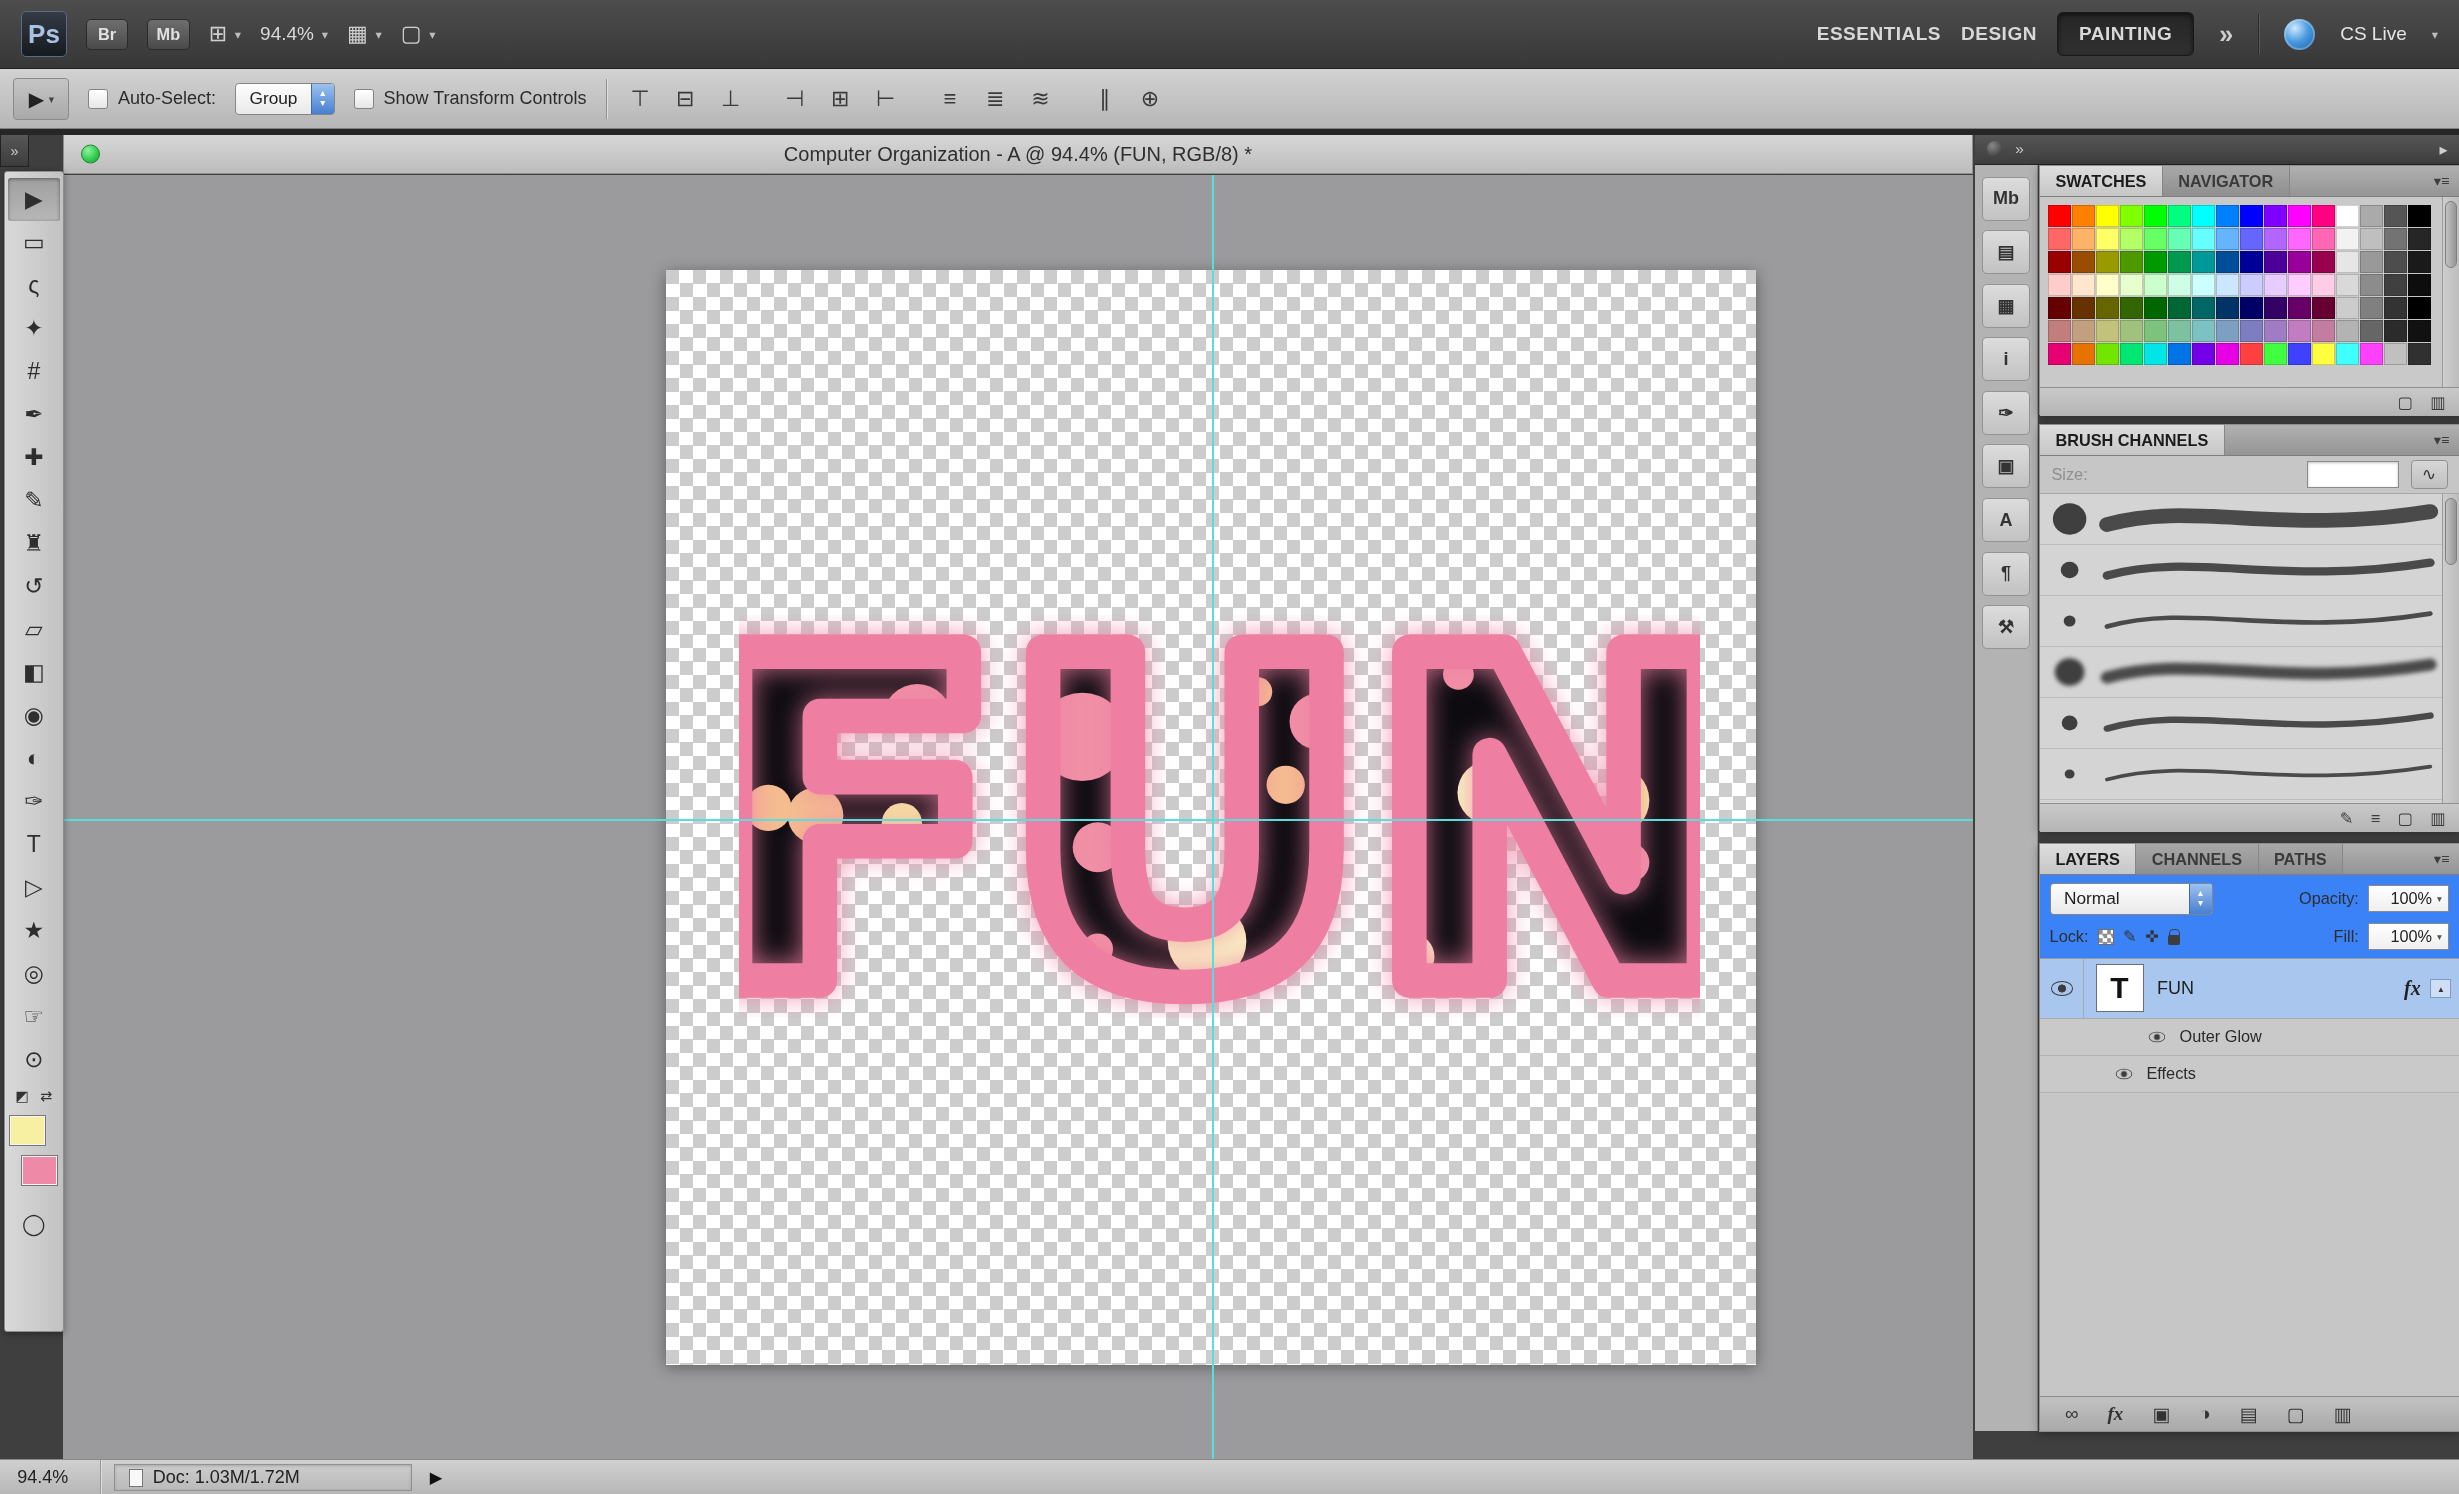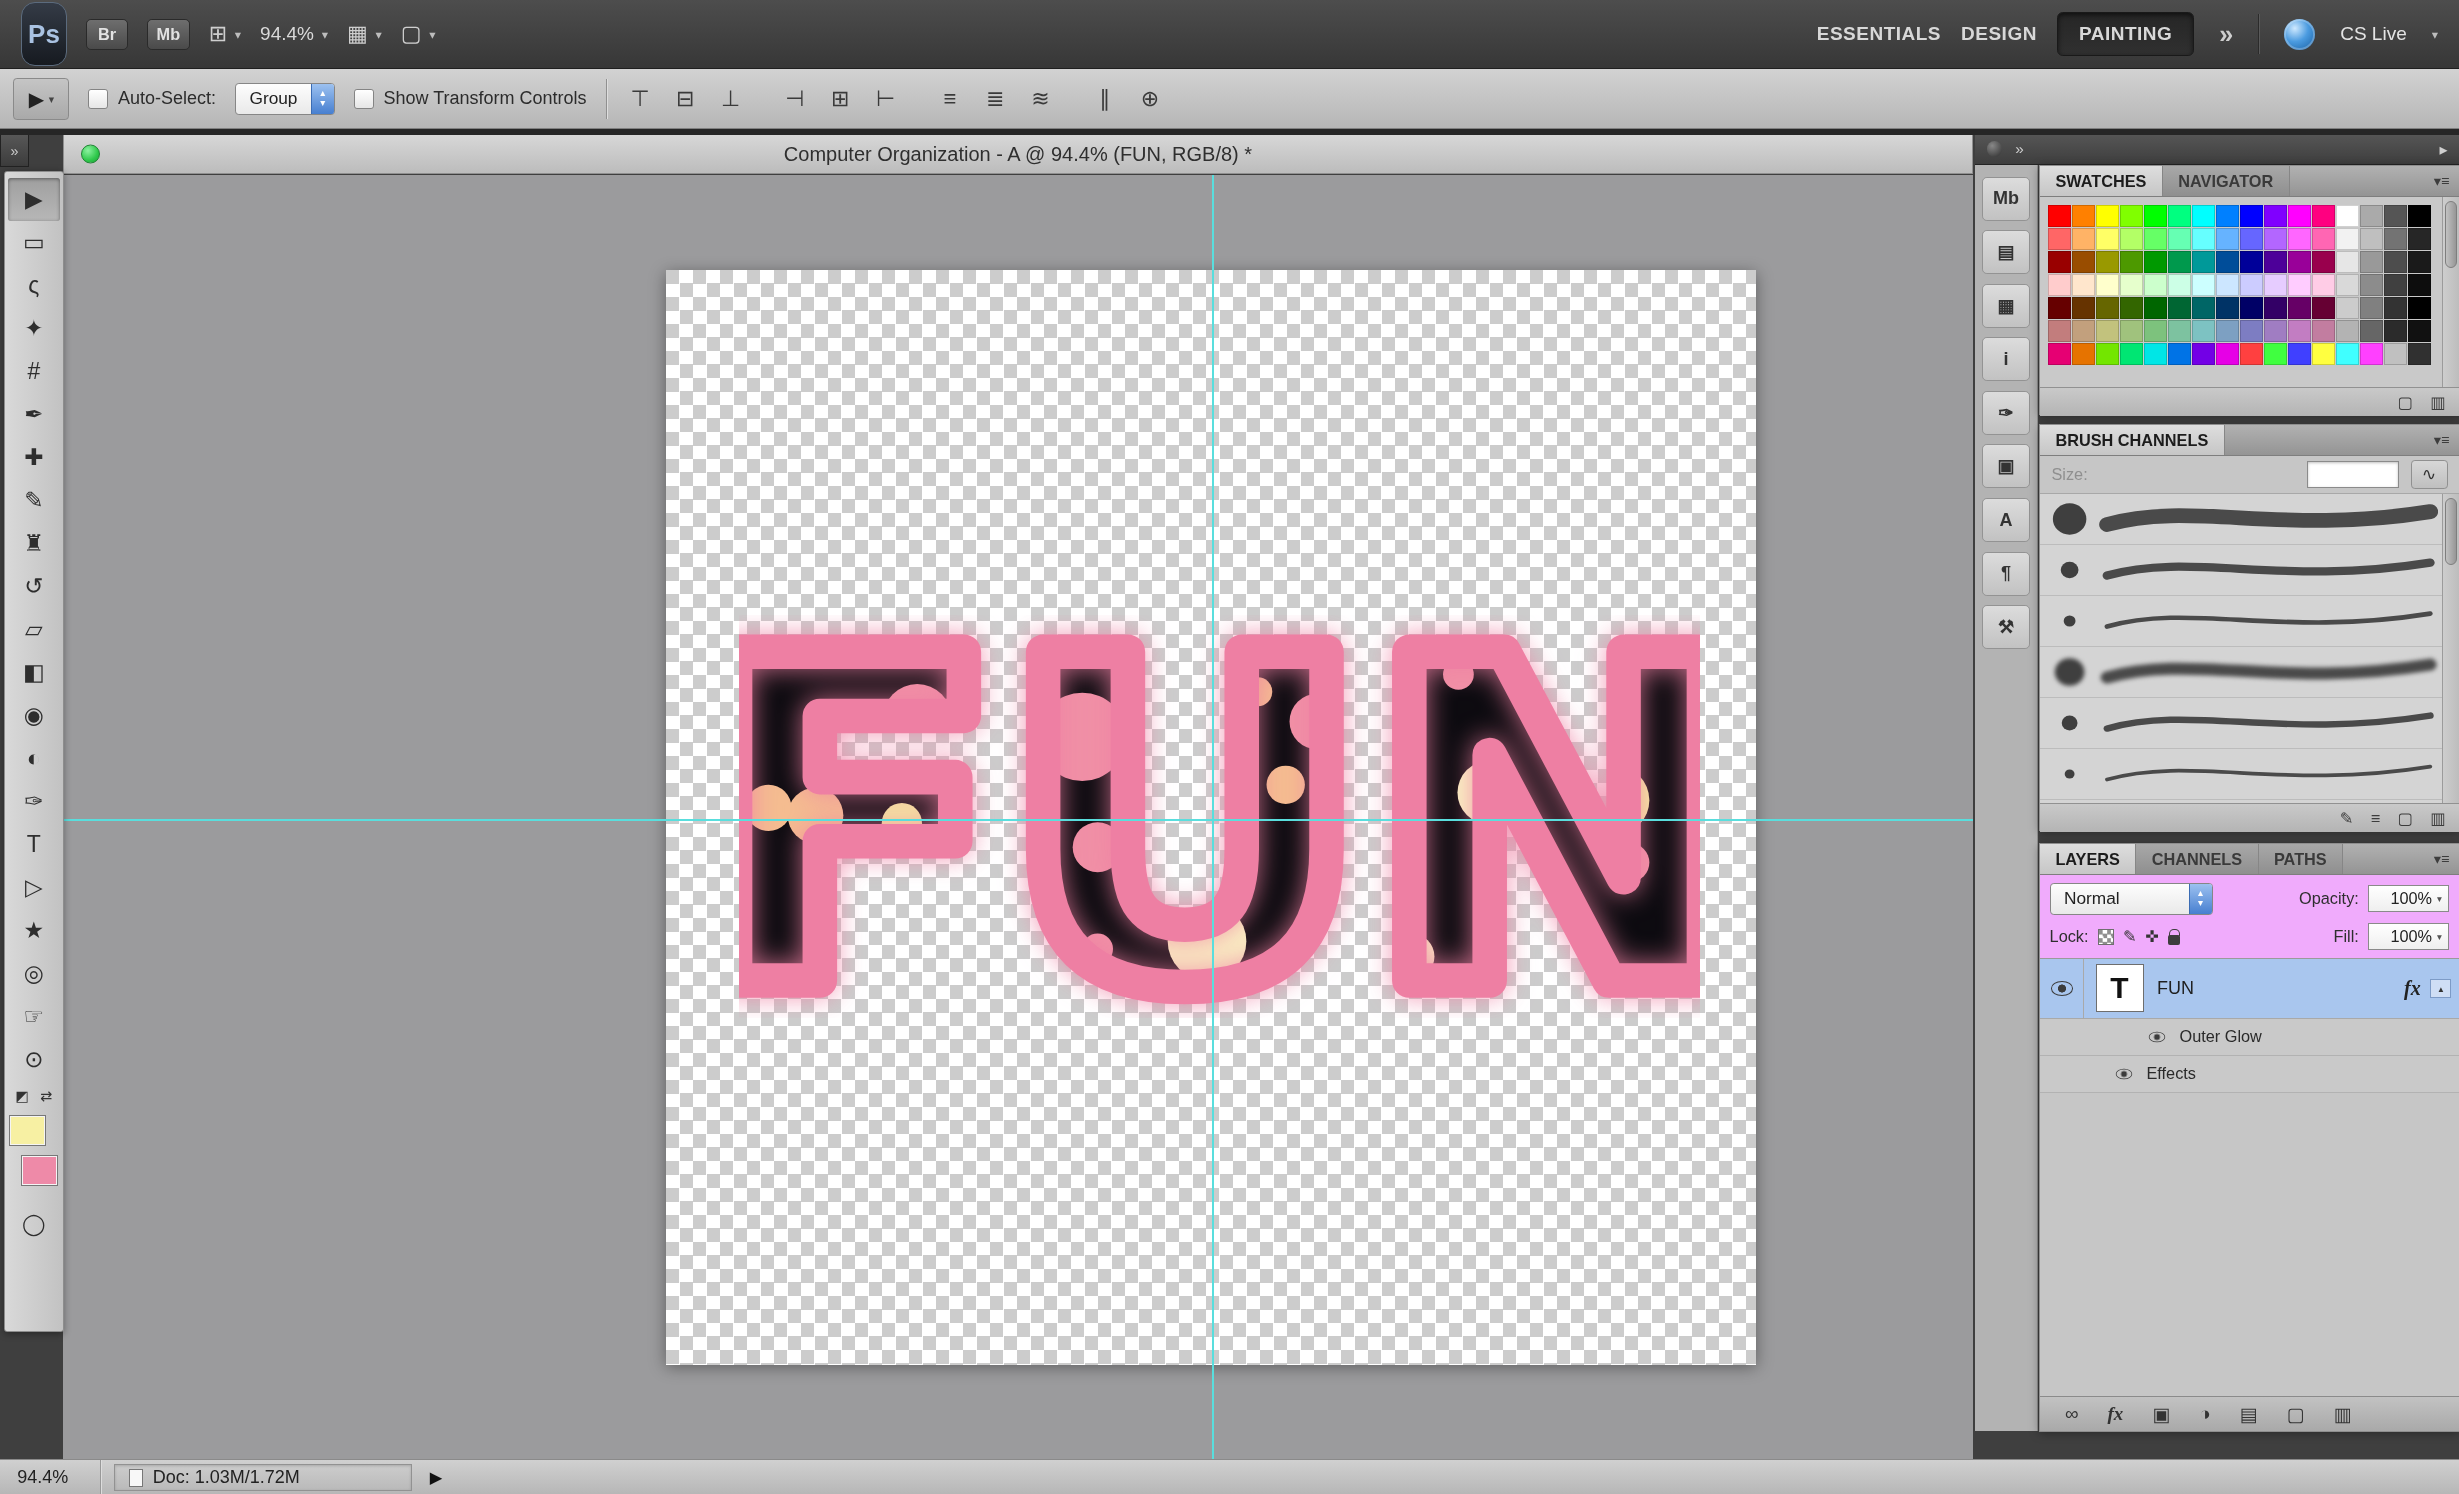--- a/index.html
+++ b/index.html
@@ -2,21 +2,21 @@
 <html><head>
 <meta charset="utf-8">
 <style>
   *{margin:0;padding:0;box-sizing:border-box;}
   html,body{width:2459px;height:1495px;overflow:hidden;background:#3f3f3f;font-family:"Liberation Sans",sans-serif;}
   #root{position:absolute;inset:0;}
 
   
   #app-bar{position:absolute;left:0;top:0;width:2459px;height:69px;background:linear-gradient(#4d4d4d,#373737);border-bottom:1px solid #1f1f1f;display:flex;align-items:center;justify-content:space-between;padding:0 21px;z-index:50;}
   .ab-left{display:flex;align-items:center;gap:19px;}
-  .ps-logo{width:46px;height:64px;border-radius:14px;background:linear-gradient(#343b46,#161a20);color:#a9c2e2;font-size:26px;font-weight:bold;display:flex;align-items:center;justify-content:center;border:1px solid #5b6b7e;}
+  .ps-logo{width:46px;height:46px;border-radius:5px;background:linear-gradient(#343b46,#161a20);color:#a9c2e2;font-size:26px;font-weight:bold;display:flex;align-items:center;justify-content:center;border:1px solid #5b6b7e;}
   .chip{height:31px;min-width:42px;padding:0 8.6px;background:linear-gradient(#6e6e6e,#4a4a4a);border:1px solid #2a2a2a;border-radius:4.8px;color:#e2e2e2;font-size:16.3px;font-weight:bold;display:flex;align-items:center;justify-content:center;}
   .ab-group{display:flex;align-items:center;gap:7.7px;color:#d9d9d9;font-size:19px;}
   .ab-icon{font-size:22px;color:#cfcfcf;}
   .caret{font-size:12.5px;color:#bdbdbd;}
   .ab-right{display:flex;align-items:center;gap:25px;}
   #workspace-switcher{display:flex;align-items:center;gap:20px;}
   .ws{color:#d8d8d8;font-size:19px;font-weight:bold;letter-spacing:0.5px;}
   .ws.active{background:linear-gradient(#262626,#303030);border:1px solid #191919;border-radius:5.8px;padding:9.6px 21px;box-shadow:inset 0 1.9px 4.8px rgba(0,0,0,.6);}
   .overflow{color:#cfcfcf;font-size:25px;font-weight:bold;}
   .divider-v{width:1px;height:40px;background:#2b2b2b;box-shadow:1px 0 0 #5a5a5a;}
@@ -92,21 +92,21 @@
   #brush-size-row{height:38px;display:flex;align-items:center;gap:11.5px;padding:0 11.5px;background:#c6c6c6;border-bottom:1px solid #a8a8a8;}
   .size-label{color:#8f8f8f;font-size:16.3px;}
   .size-box{margin-left:auto;width:92px;height:27px;background:#fff;border:1px solid #8b8b8b;box-shadow:inset 0 1px 2.9px rgba(0,0,0,.25);}
   .bp-toggle{width:37px;height:29px;background:linear-gradient(#d7d7d7,#bfbfbf);border:1px solid #909090;border-radius:3.8px;display:flex;align-items:center;justify-content:center;font-size:17.3px;color:#333;}
   .brush-body{display:flex;height:309px;background:#d4d4d4;}
   #brush-rows{flex:1;}
   .brush-row{height:51px;border-bottom:1px solid #bcbcbc;display:flex;align-items:center;padding:0 3.8px;}
   .brush-row svg{width:100%;height:48px;}
   .brush-row.soft svg{filter:blur(1.9px);}
 
-  #layers-controls{background:#f0abfc;border-bottom:1px solid #9a9a9a;padding:7.7px 9.6px;display:flex;flex-direction:column;gap:8.6px;}
+  #layers-controls{background:#3b82f6;border-bottom:1px solid #9a9a9a;padding:7.7px 9.6px;display:flex;flex-direction:column;gap:8.6px;}
   .lc-row{display:flex;align-items:center;gap:9.6px;font-size:16.3px;color:#2e2e2e;}
   .value-box{width:81px;height:27px;background:linear-gradient(#fff,#efefef);border:1px solid #8a8a8a;display:flex;align-items:center;justify-content:flex-end;padding:0 6.7px;font-size:16.3px;color:#222;}
   .vb-caret{font-size:9.6px;color:#555;margin-left:4.8px;}
   .lock-icons{display:flex;align-items:center;gap:8.6px;}
   .mini-checker{width:16.3px;height:16.3px;background:conic-gradient(#fff 0 90deg,#8f8f8f 0 180deg,#fff 0 270deg,#8f8f8f 0);background-size:8.2px 8.2px;border:1px solid #6f6f6f;}
   .lock-glyph{font-size:16.3px;color:#333;}
   .padlock{width:12.5px;height:9.6px;background:#3d3d3d;border-radius:1.9px;position:relative;margin-top:6.7px;}
   .padlock::before{content:"";position:absolute;top:-6.7px;left:1.9px;width:8.6px;height:6.7px;border:1.9px solid #3d3d3d;border-bottom:none;border-radius:4.8px 4.8px 0 0;}
   .spacer{flex:1;}
 

